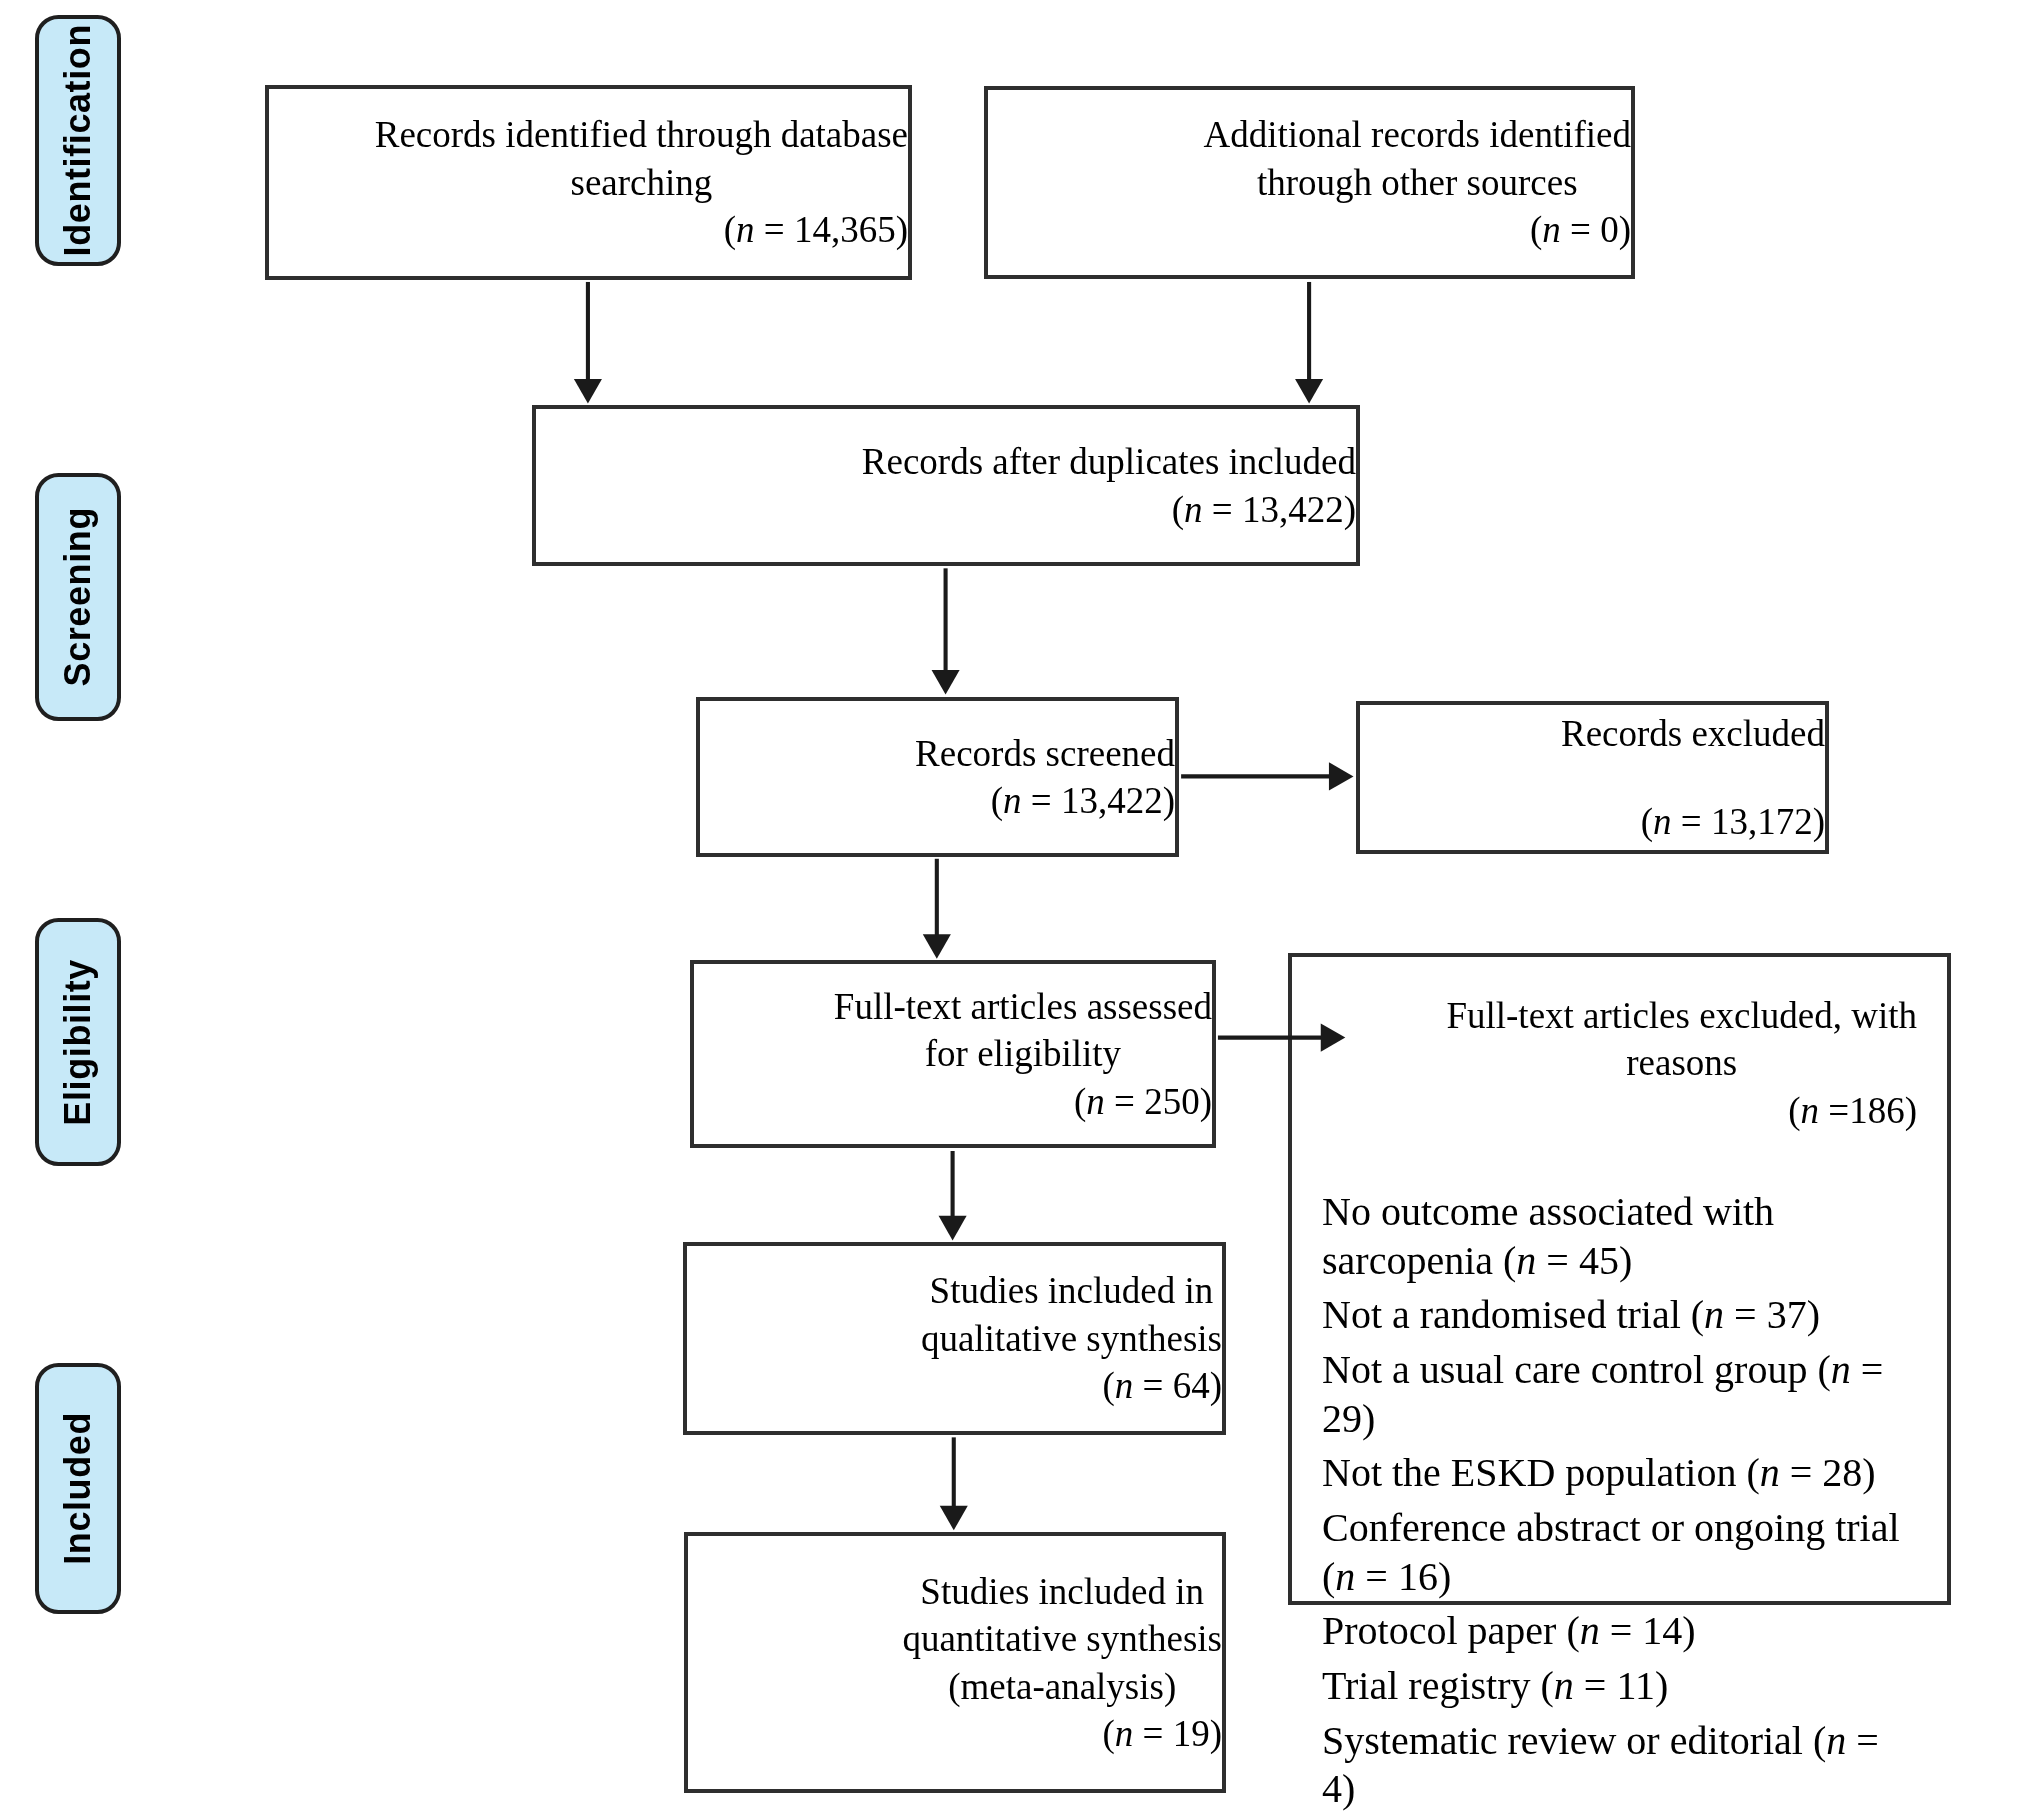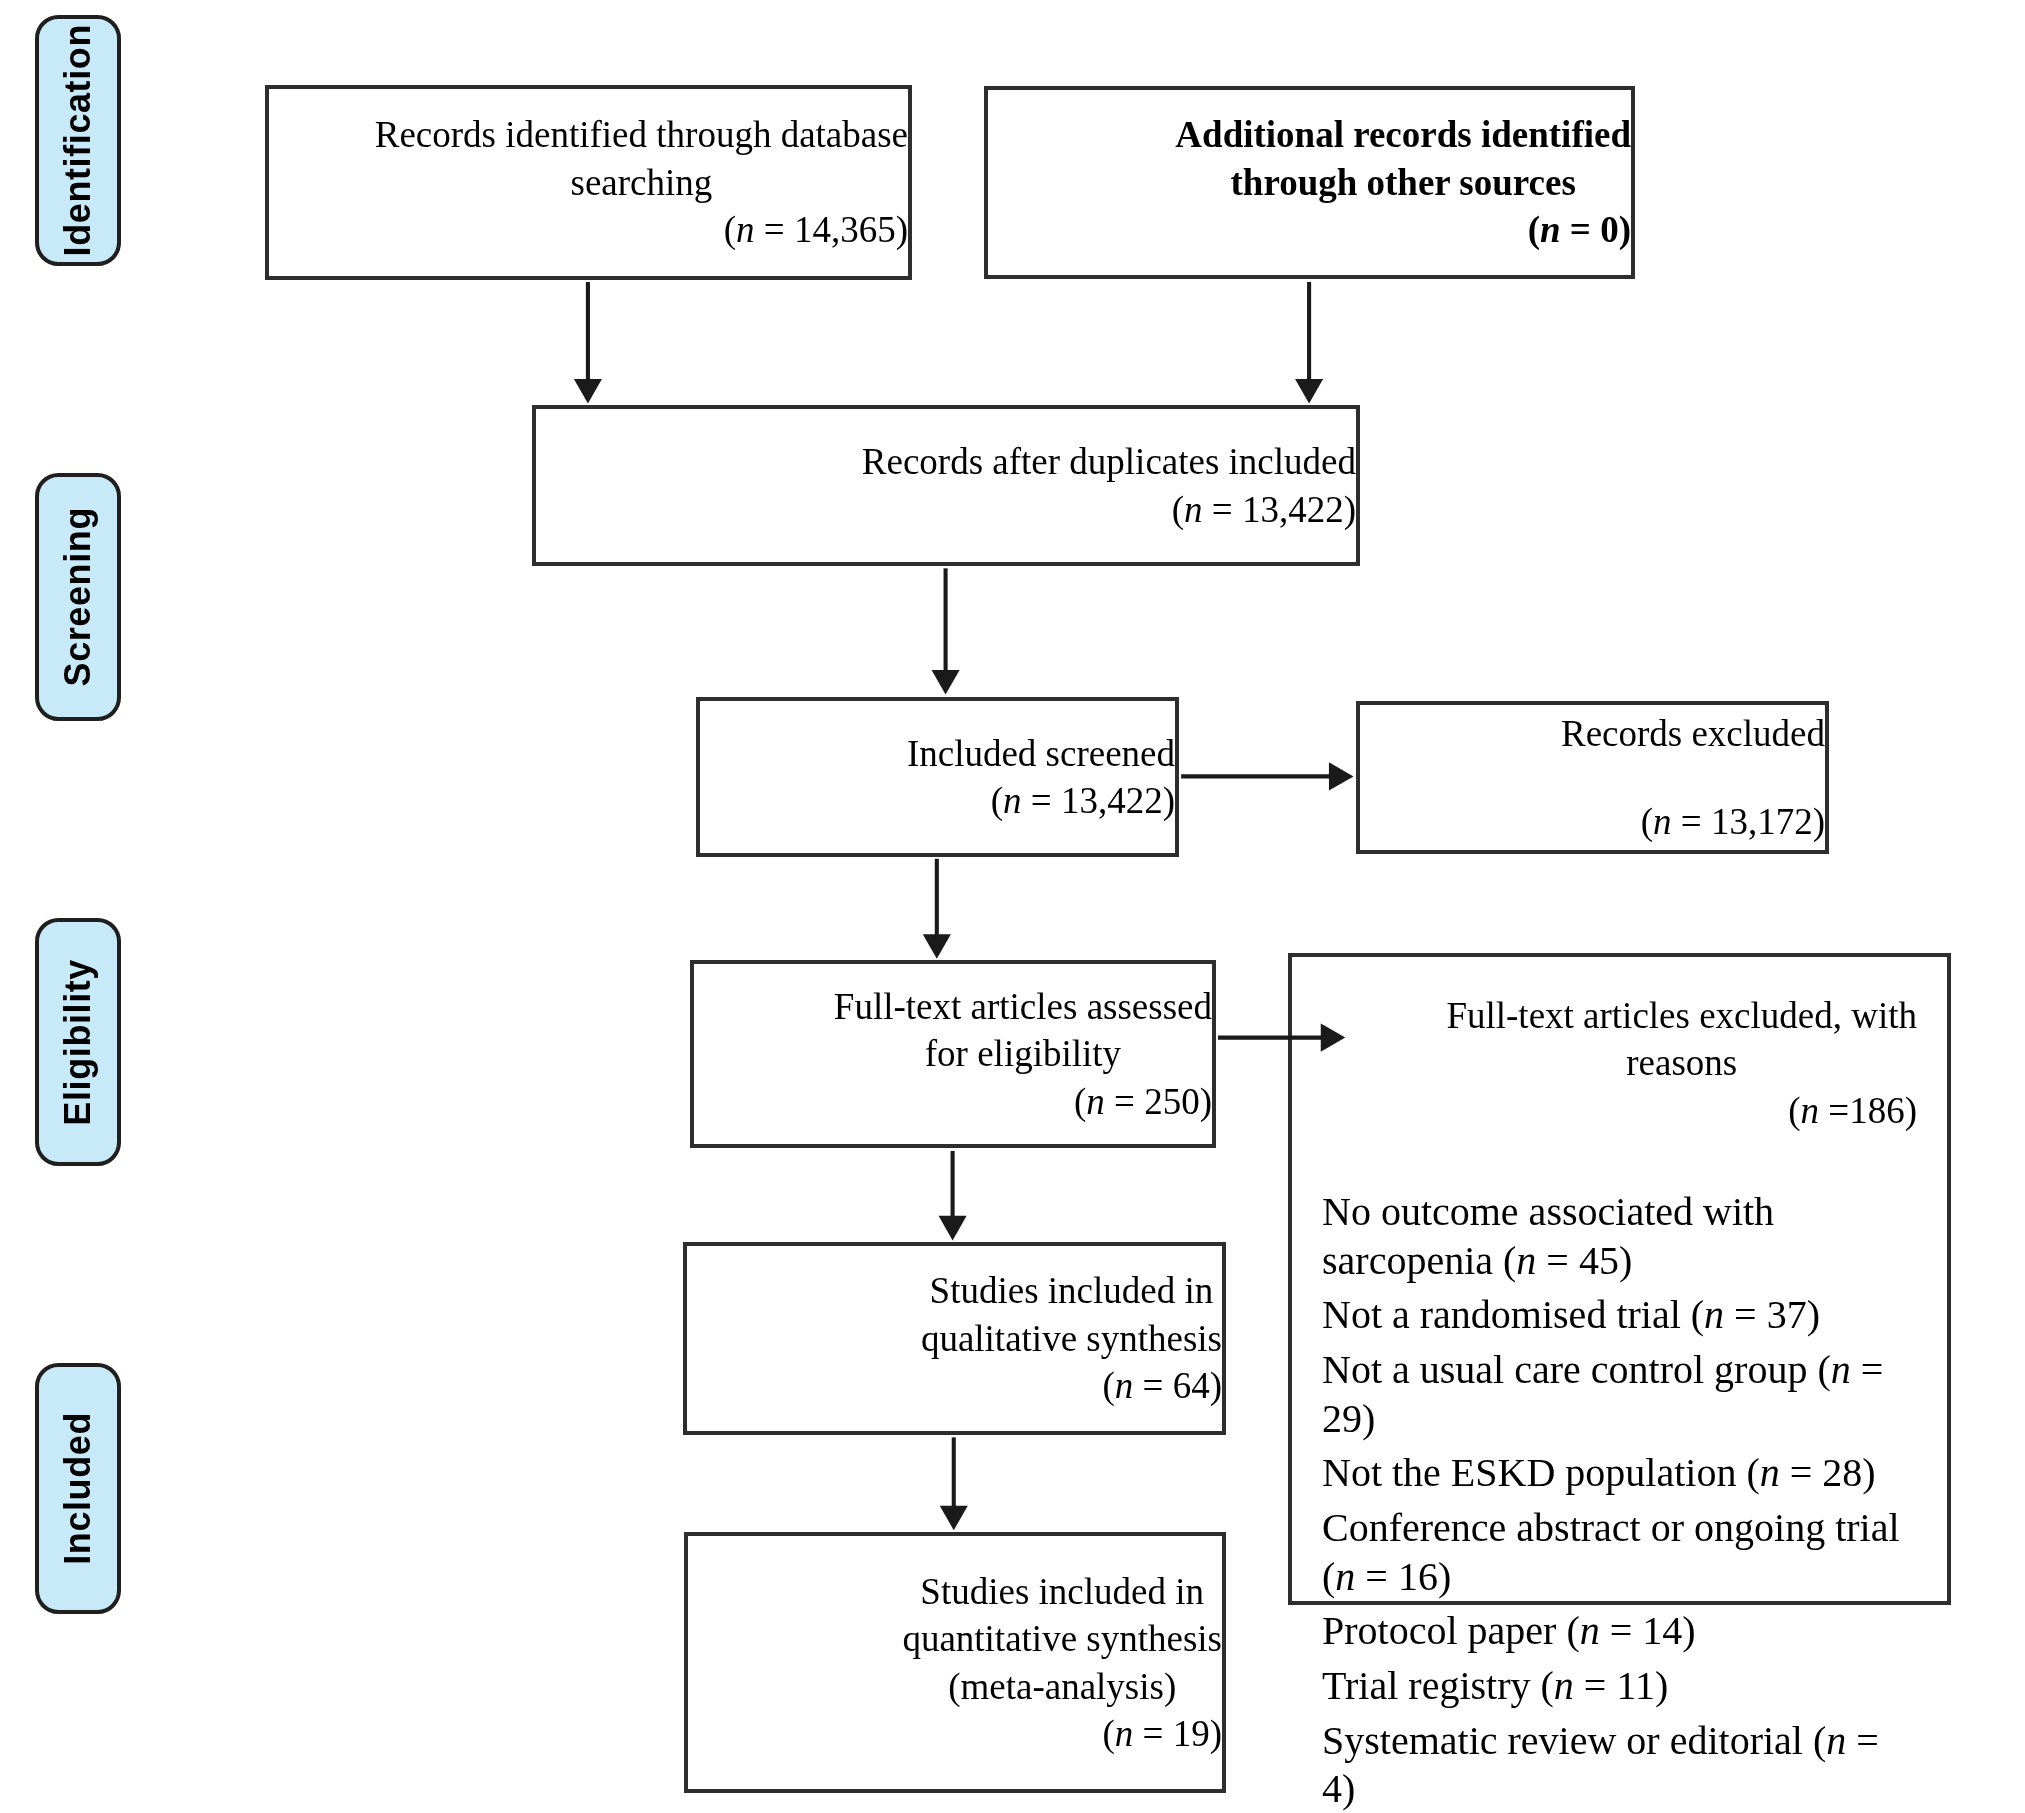--- a/index.html
+++ b/index.html
@@ -48,21 +48,21 @@
     display: flex;
     flex-direction: column;
     align-items: flex-end;
     justify-content: center;
     text-align: center;
     font-size: 37px;
     line-height: 1.28;
   }
   .box .title { white-space: pre-line; }
   #box-identified    { left: 265px;  top: 85px;  width: 647px; height: 195px; }
-  #box-additional    { left: 984px; top: 86px;  width: 651px; height: 193px; font-weight: bold; }
+  #box-additional    { left: 984px; top: 86px;  width: 651px; height: 193px; }
   #box-dedup         { left: 532px;  top: 405px;  width: 828px; height: 161px; }
   #box-screened      { left: 696px; top: 697px; width: 483px;  height: 160px; }
   #box-excluded      { left: 1356px; top: 701px; width: 473px;  height: 153px; gap: 40px; }
   #box-fulltext      { left: 690px; top: 960px; width: 526px;  height: 188px; }
   #box-ft-excluded   {
     left: 1288px; top: 953px; width: 663px; height: 652px;
     justify-content: flex-start;
     padding: 35px 30px 23.4px 30px;
   }
   #box-qualitative   { left: 683px; top: 1242px; width: 543px;  height: 193px; }
@@ -116,21 +116,21 @@
 through other sources</div>
     <div class="count mathtext">(<i>n</i> = 0)</div>
   </div>
 
   <div class="box" id="box-dedup">
     <div class="title">Records after duplicates included</div>
     <div class="count mathtext">(<i>n</i> = 13,422)</div>
   </div>
 
   <div class="box" id="box-screened">
-    <div class="title">Included screened</div>
+    <div class="title">Records screened</div>
     <div class="count mathtext">(<i>n</i> = 13,422)</div>
   </div>
 
   <div class="box" id="box-excluded">
     <div class="title">Records excluded</div>
     <div class="count mathtext">(<i>n</i> = 13,172)</div>
   </div>
 
   <div class="box" id="box-fulltext">
     <div class="title">Full-text articles assessed

